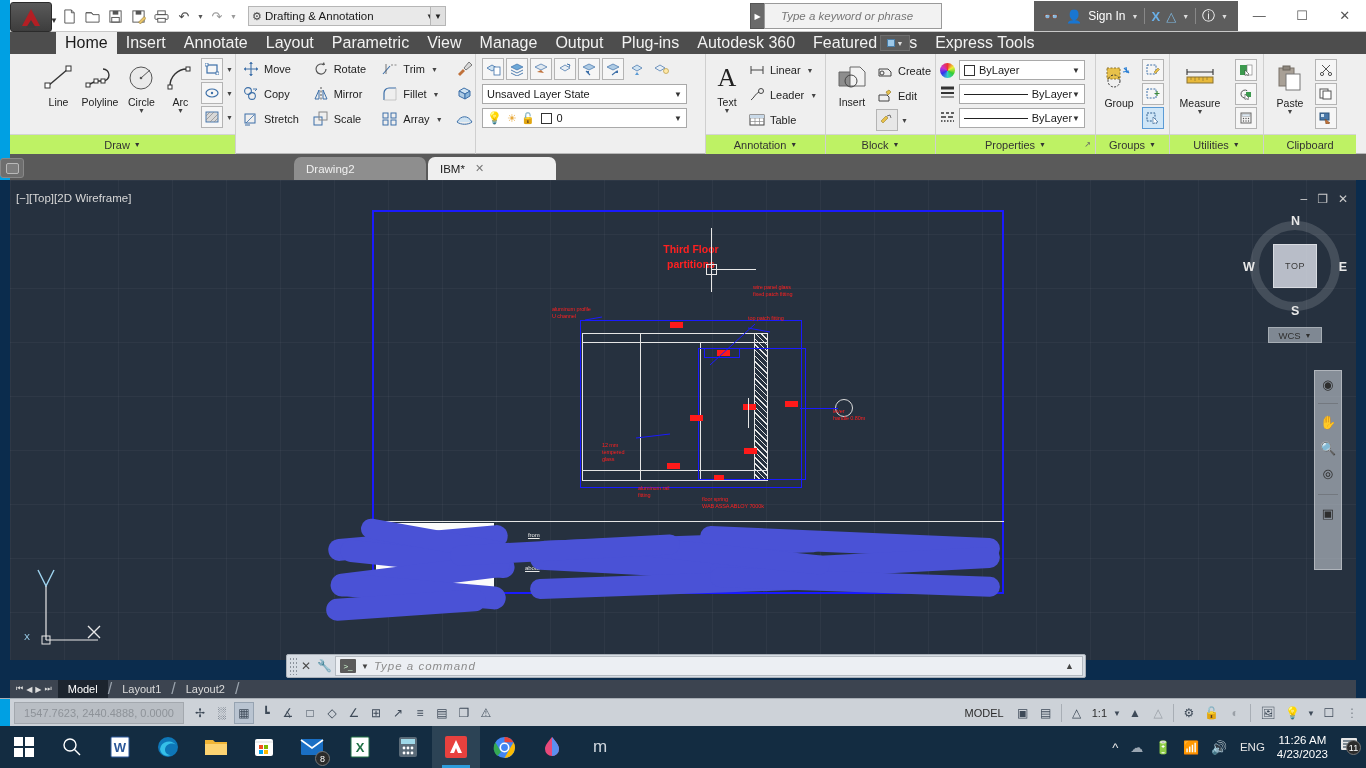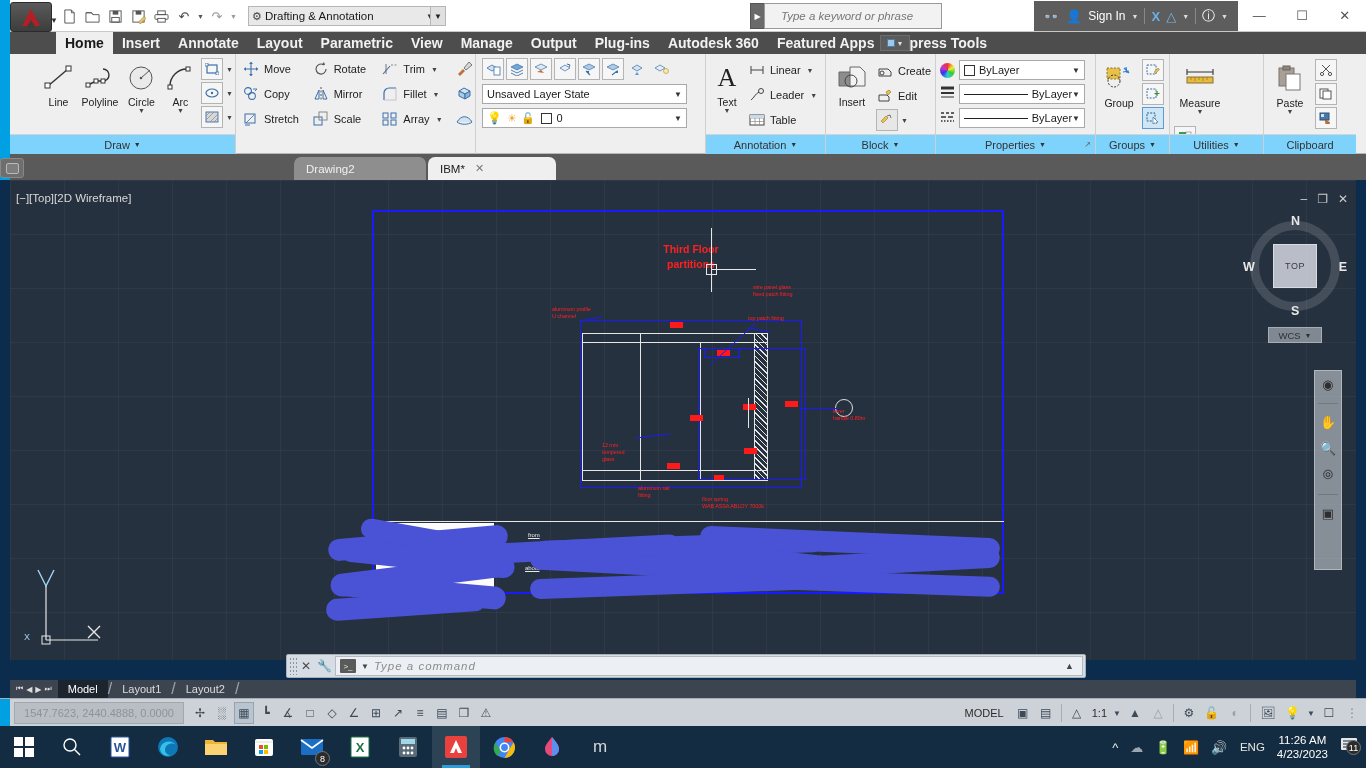--- a/index.html
+++ b/index.html
@@ -81,39 +81,39 @@
   .wincontrols div { color:#555; font-size:13px; width:40px; text-align:center; }
 
   
   .ribbontabs {
     position:absolute; left:0; top:32px; width:1366px; height:22px;
     background:#4d4d4d;
   }
   .rt-left { position:absolute; left:0; top:0; width:10px; height:22px; background:#00a0e3; }
   .rt-items { position:absolute; left:56px; top:0; height:22px; display:flex; align-items:stretch; }
   .rt {
-    padding:0 9px; display:flex; align-items:center; font-size:14px; color:#f2f2f2;font-weight:bold;
+    padding:0 9px; display:flex; align-items:center; font-size:16px; color:#f2f2f2;
   }
   .rt.active { background:#efefef; color:#1a1a1a; }
   .rt-dd { position:absolute; left:880px; top:3px; width:30px; height:16px;
     background:#5b5b5b; border:1px solid #6d6d6d; display:flex; align-items:center; justify-content:center; gap:2px;}
   .rt-dd .sq { width:8px;height:8px;background:#9dc8e8;border:1px solid #4a7ea8;}
   .rt-dd .cv { font-size:7px; color:#ddd; }
 
   
   .ribbon {
     position:absolute; left:0; top:54px; width:1366px; height:100px;
     background:#efefef; border-bottom:1px solid #b8b8b8;
   }
   .rb-left { position:absolute; left:0; top:0; width:10px; height:100px; background:#00a0e3; }
   .panel { position:absolute; top:0; height:100px; border-right:1px solid #cfcfcf; }
   .panel-body { position:absolute; left:0; top:0; right:0; height:80px; }
   .panel-title {
     position:absolute; left:0; bottom:0; width:100%; height:20px;
-    background:#7dd3fc; border-top:1px solid #d4d4d4;
+    background:#bef264; border-top:1px solid #d4d4d4;
     display:flex; align-items:center; justify-content:center; gap:4px;
     font-size:11px; color:#333;
   }
   .panel-title .cv { font-size:7px; }
   .panel-title .diag { position:absolute; right:4px; font-size:8px; color:#666; }
 
   .bigbtn { display:flex; flex-direction:column; align-items:center; justify-content:flex-start;
     width:46px; padding-top:4px; font-size:10.5px; color:#222; }
   .bigbtn .gl { height:36px; display:flex; align-items:center; justify-content:center; }
   .bigbtn .cv { font-size:7px; color:#444; line-height:6px; }
@@ -829,21 +829,21 @@
             </div>
         </div>
       </div>
       <div class="panel-title">
         <span>Groups</span>
         <span class="cv">▼</span>
       </div>
     </div>
 
     <div class="panel" style="left:1170px; width:94px;">
-      <div class="panel-body" style="display:flex;padding:3px 0 0 4px;gap:9px;flex-direction:column;">
+      <div class="panel-body" style="display:flex;padding:3px 0 0 4px;gap:9px;">
         <div class="bigbtn" style="width:52px;">
           <span class="gl">
             <svg width="34" height="28" viewBox="0 0 34 28">
                 <path d="M4 7h26M4 4v6M30 4v6" stroke="#333" stroke-width="1.1"></path>
                 <rect x="4" y="12" width="26" height="6" fill="#e8b93a" stroke="#8a7230"></rect>
                 <path d="M8 12v3M12 12v4M16 12v3M20 12v4M24 12v3" stroke="#8a7230" stroke-width=".7"></path>
               </svg>
           </span>
           <span>Measure</span>
           <span class="cv">▼</span>

